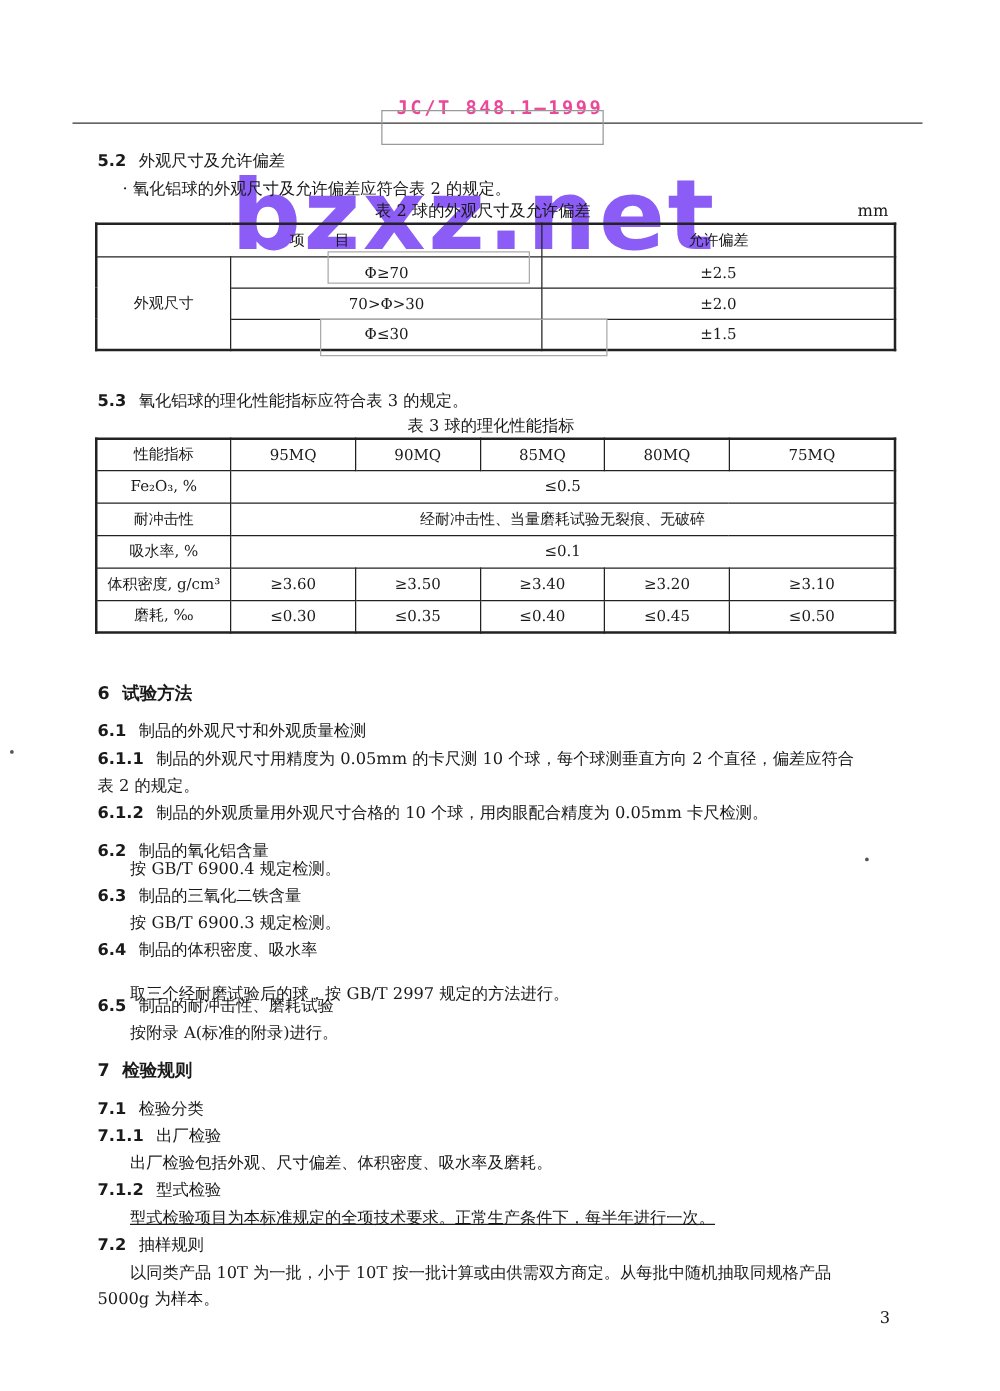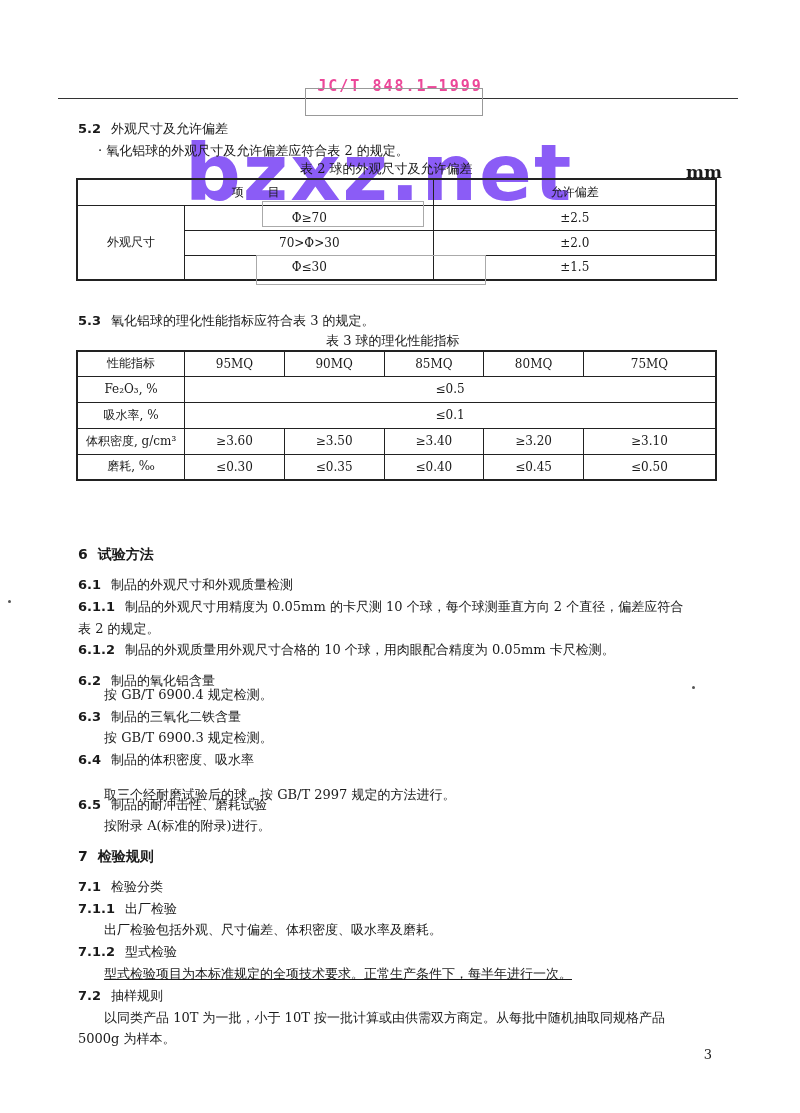--- a/index.html
+++ b/index.html
@@ -16,21 +16,21 @@
   .watermark { position: absolute; left: 185px; top: 128px; font-family: "DejaVu Sans", sans-serif;
                font-weight: bold; font-size: 78px; color: #8b5cf6; letter-spacing: 2px;
                z-index: 0; user-select: none; }
   .txt { position: absolute; font-size: 13px; white-space: nowrap; z-index: 1; }
   .h1 { font-weight: bold; font-family: "DejaVu Sans", sans-serif; font-size: 14px; }
   .num { font-family: "DejaVu Sans", sans-serif; font-weight: bold; margin-right: 10px; }
   table.t { position: absolute; border-collapse: collapse; z-index: 1; font-size: 12px; }
   table.t td { border: 1px solid #222; text-align: center; padding: 0; }
   table.t { border: 2px solid #222; }
   .caption { position: absolute; font-size: 13px; z-index: 1; }
-  .unit { position: absolute; font-size: 17px; z-index: 1; font-weight: bold; }
+  .unit { position: absolute; font-size: 13px; z-index: 1; }
   .pagenum { position: absolute; right: 88px; top: 1047px; font-size: 13px; }
   .overlay-box { position: absolute; border: 1px solid #aaa; z-index: 2; pointer-events: none; }
   .speck { position: absolute; background: #555; border-radius: 50%; }
 </style>
 </head>
 <body>
 
 <div class="page">
 
   <div class="watermark">bzxz.net</div>
@@ -95,20 +95,24 @@
       <td>性能指标</td>
       <td>95MQ</td>
       <td>90MQ</td>
       <td>85MQ</td>
       <td>80MQ</td>
       <td>75MQ</td>
     </tr>
     <tr style="height:26px">
       <td>Fe₂O₃, %</td>
       <td colspan="5">≤0.5</td>
+    </tr>
+    <tr style="height:26px">
+      <td>耐冲击性</td>
+      <td colspan="5">经耐冲击性、当量磨耗试验无裂痕、无破碎</td>
     </tr>
     <tr style="height:26px">
       <td>吸水率, %</td>
       <td colspan="5">≤0.1</td>
     </tr>
     <tr style="height:26px">
       <td>体积密度, g/cm³</td>
       <td>≥3.60</td>
       <td>≥3.50</td>
       <td>≥3.40</td>

